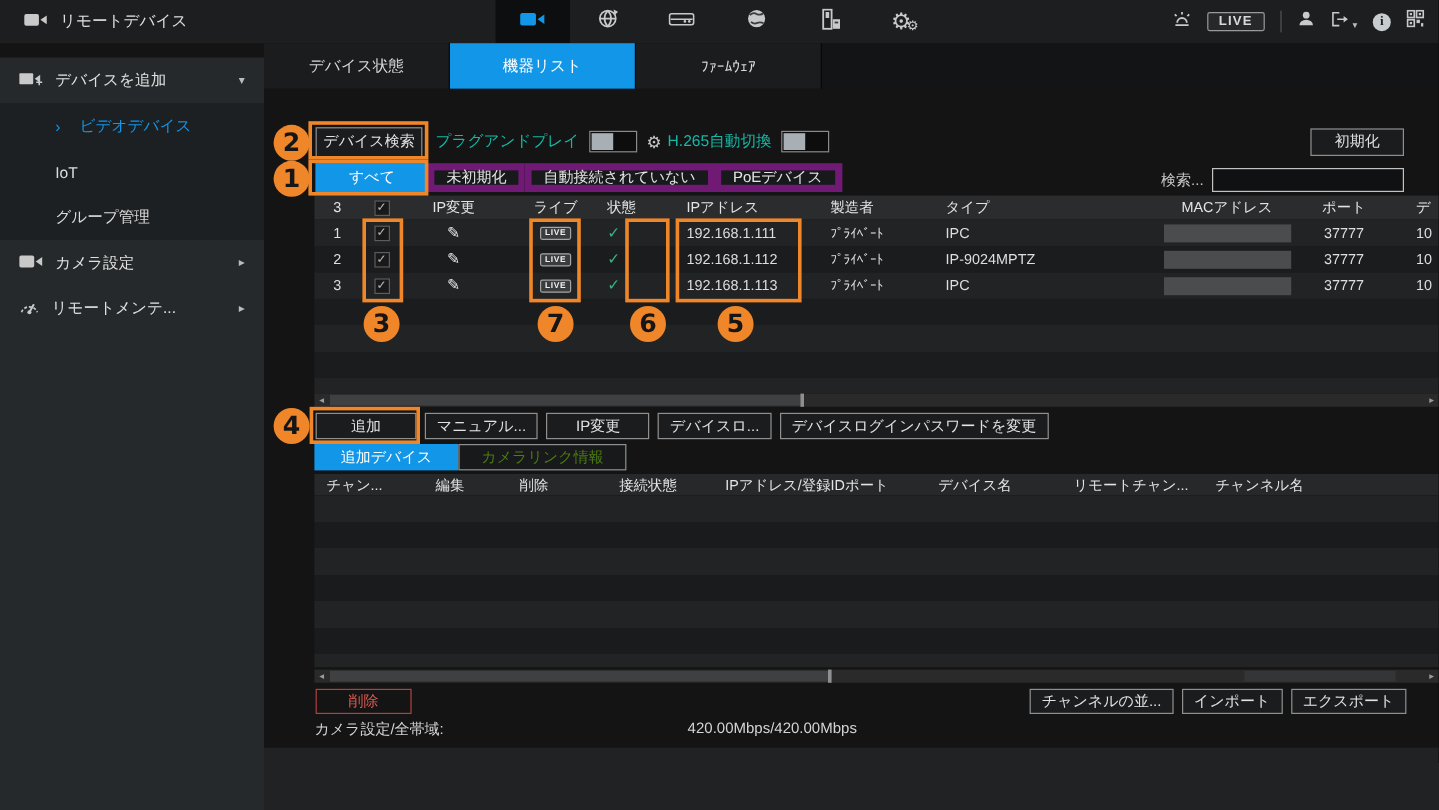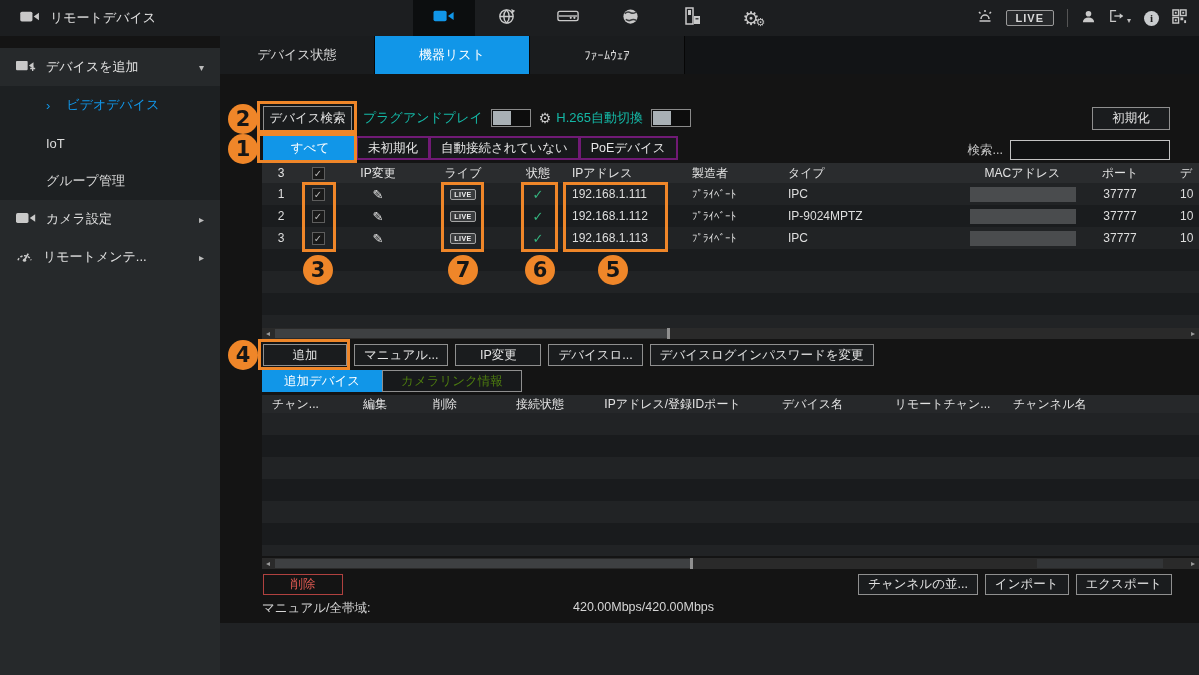--- a/index.html
+++ b/index.html
@@ -42,38 +42,38 @@
   .btn { display:inline-flex; align-items:center; justify-content:center; background:#1a1c1e; border:1px solid #8f8f8f; color:#e2e2e2; font-size:12.5px; cursor:pointer; }
   .ctrl1 { position:absolute; left:43px; top:31px; height:26px; display:flex; align-items:center; }
   .dev-search { width:89px; height:25px; }
   .lbl { color:#14b8a6; font-size:13px; }
   .toggle { width:40px; height:18px; background:#0d0d0d; border:1px solid #8a8a8a; position:relative; margin:0 8px; cursor:pointer; }
   .toggle .knob { position:absolute; left:1px; top:1px; width:18px; height:14px; background:#a9b0b5; }
   .small-gear { color:#c9c9c9; font-size:14px; margin-right:5px; }
   .init-btn { position:absolute; right:29px; top:33px; width:78px; height:23px; }
 
   .ctrl2 { position:absolute; left:43px; top:62px; height:24px; display:flex; }
-  .filter { height:24px; display:inline-flex; align-items:center; justify-content:center; background:#17191b; border:2px solid #701a75; color:#e6e6e6; font-size:12.5px; margin-left:-1px; cursor:pointer; padding:0 10px; }
+  .filter { height:24px; display:inline-flex; align-items:center; justify-content:center; background:#17191b; border:6px solid #701a75; color:#e6e6e6; font-size:12.5px; margin-left:-1px; cursor:pointer; padding:0 10px; }
   .filter.first { margin-left:0; width:94px; }
   .filter.active { background:#1196e8; border-color:#1196e8; color:#fff; }
   .search-area { position:absolute; right:29px; top:66px; display:flex; align-items:center; gap:7px; }
   .search-area .lbl { font-size:12.5px; color:#c8c8c8; }
   .search-input { width:160px; height:20px; background:#101112; border:1px solid #c2c2c2; color:#ddd; font-size:12px; padding:0 4px; }
 
   
   .t1 { position:absolute; left:42px; top:89px; width:937px; }
   .t1 .hrow { display:flex; height:20px; background:#2a2c2e; align-items:center; font-size:12px; color:#e3e3e3; }
   .t1 .row { display:flex; height:22px; align-items:center; font-size:12px; color:#dedede; cursor:pointer; }
   .t1 .row.odd { background:#212325; }
   .t1 .row.even { background:#1a1c1e; }
   .c-no { width:38px; text-align:center; }
   .c-chk { width:36px; display:flex; justify-content:center; }
   .c-ipc { width:84px; text-align:center; }
   .c-live { width:86px; display:flex; justify-content:center; }
-  .c-st { width:64px; text-align:center; }
+  .c-st { width:64px; text-align:left; }
   .c-ip { width:110px; padding-left:2px; }
   .c-mk { width:100px; padding-left:12px; font-size:11px; }
   .c-ty { width:180px; padding-left:8px; }
   .c-mac { width:125px; display:flex; justify-content:center; }
   .c-pt { width:70px; text-align:center; }
   .c-dv { width:44px; padding-left:25px; overflow:hidden; white-space:nowrap; }
   .cb { width:13px; height:13px; border:1px solid #5d5d5d; background:#191919; color:#b9b9b9; font-size:10px; line-height:12px; text-align:center; cursor:pointer; }
   .pencil { color:#e8e8e8; font-size:13px; cursor:pointer; }
   .live-badge { display:inline-block; border:1px solid #a5a5a5; border-radius:2px; font-size:7px; font-weight:bold; padding:1px 3px; color:#f0f0f0; background:#3a3c3e; letter-spacing:.5px; cursor:pointer; }
   .ok-check { color:#35b57f; font-weight:bold; font-size:13px; }
@@ -423,21 +423,21 @@
       <span class="seg" style="left:775px;width:126px"></span>
       <span class="arr r">▸</span>
     </div>
 
     <button class="del-btn">削除</button>
     <div class="fr-group">
       <button class="btn">チャンネルの並...</button>
       <button class="btn">インポート</button>
       <button class="btn">エクスポート</button>
     </div>
-    <span class="bw-label">マニュアル/全帯域:</span>
+    <span class="bw-label">カメラ設定/全帯域:</span>
     <span class="bw-value">420.00Mbps/420.00Mbps</span>
 
     <div class="obox" style="left:37px;top:27px;width:100px;height:32px"></div>
     <div class="obox" style="left:37px;top:59px;width:100px;height:30px"></div>
     <div class="obox" style="left:82px;top:108px;width:34px;height:70px"></div>
     <div class="obox" style="left:221px;top:108px;width:43px;height:70px"></div>
     <div class="obox" style="left:301px;top:108px;width:37px;height:70px"></div>
     <div class="obox" style="left:343px;top:108px;width:105px;height:70px"></div>
     <div class="obox" style="left:38px;top:265px;width:92px;height:31px"></div>
 

